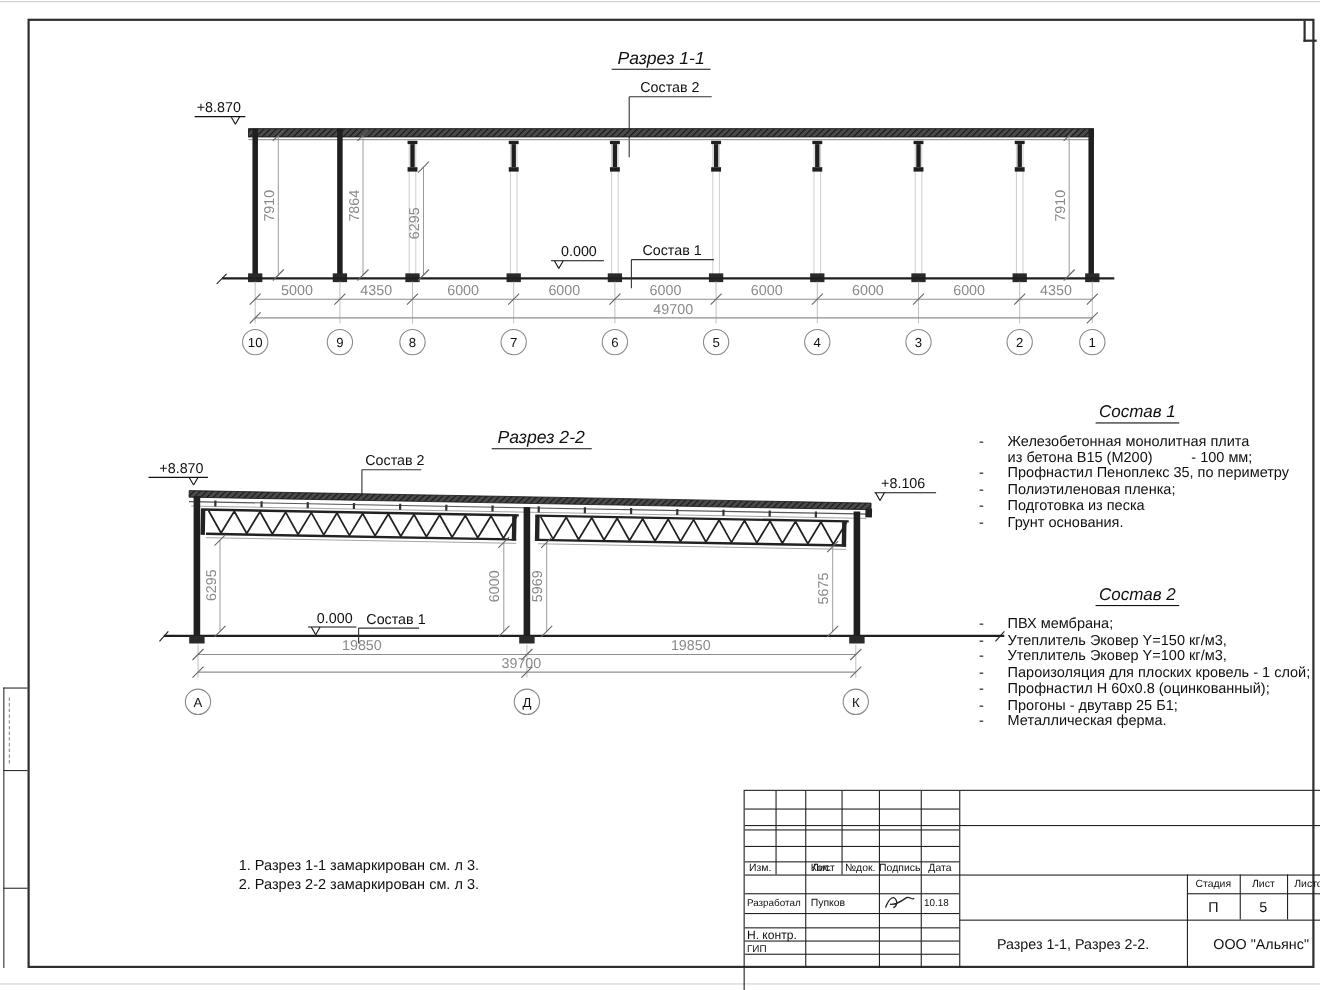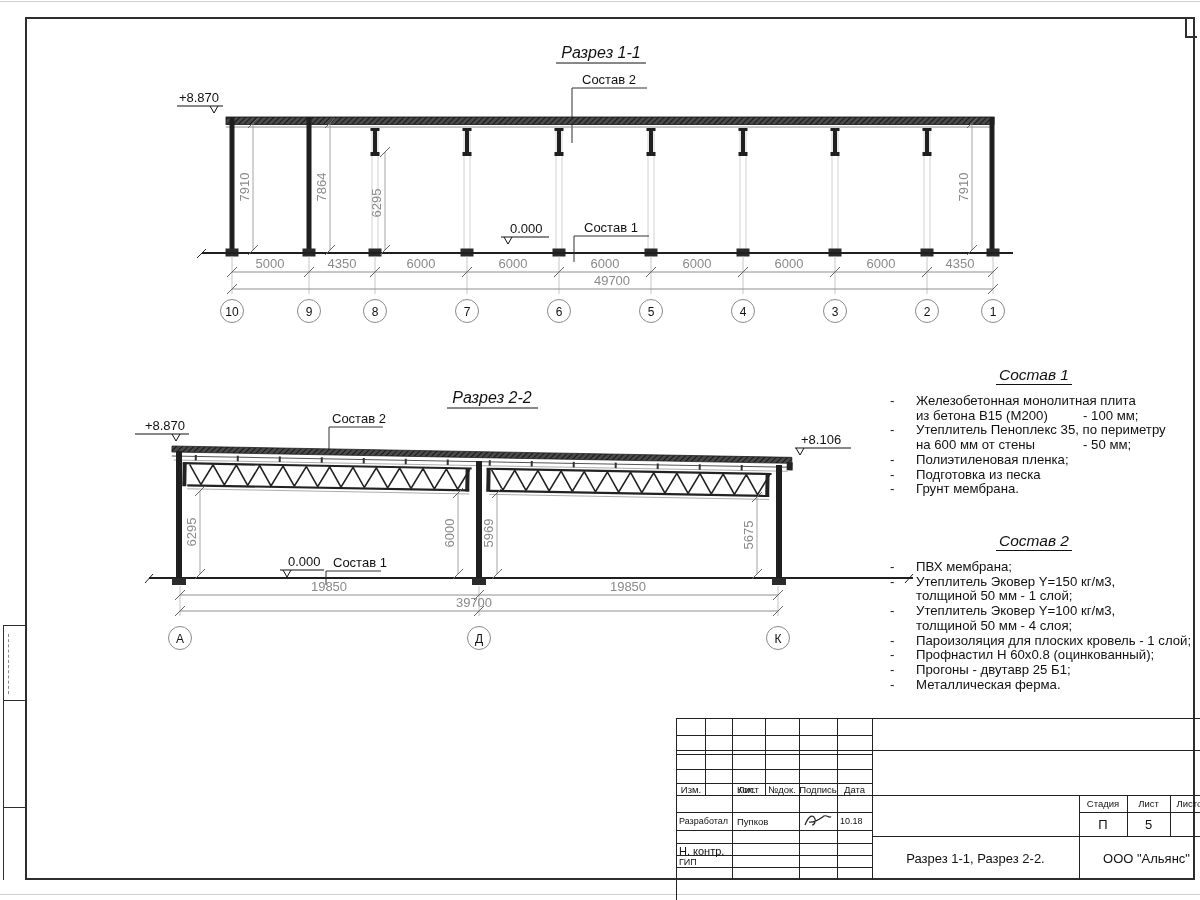--- a/index.html
+++ b/index.html
@@ -415,40 +415,41 @@
         <text class="gb" x="479" y="642.5">Д</text>
     <circle cx="778" cy="638" r="11.5" fill="#fff" stroke="#8a8a8a"></circle>
         <text class="gb" x="778" y="642.5">К</text>
   </g>
 </svg>
 
 <div class="comp" style="left:875px;top:366px;">
   <div class="comp-title"><span>Состав 1</span></div>
   <div class="c-row"><span class="c-dash">-</span><span>Железобетонная  монолитная плита</span><span class="c-val"></span></div>
   <div class="c-row"><span class="c-dash"></span><span>из бетона В15 (М200)</span><span class="c-val">- 100 мм;</span></div>
-  <div class="c-row"><span class="c-dash">-</span><span>Утеплитель Пеноплекс 35, по периметру</span><span class="c-val"></span></div>
-  <div class="c-row"><span class="c-dash"></span><span>на 600 мм от стены</span><span class="c-val">- 50 мм;</span></div>
+  <div class="c-row"><span class="c-dash">-</span><span>Профнастил Пеноплекс 35, по периметру</span><span class="c-val"></span></div>
   <div class="c-row"><span class="c-dash">-</span><span>Полиэтиленовая пленка;</span><span class="c-val"></span></div>
   <div class="c-row"><span class="c-dash">-</span><span>Подготовка из песка</span><span class="c-val"></span></div>
-  <div class="c-row"><span class="c-dash">-</span><span>Грунт мембрана.</span><span class="c-val"></span></div>
+  <div class="c-row"><span class="c-dash">-</span><span>Грунт основания.</span><span class="c-val"></span></div>
 </div>
 
 <div class="comp" style="left:875px;top:532px;">
   <div class="comp-title"><span>Состав 2</span></div>
   <div class="c-row"><span class="c-dash">-</span><span>ПВХ мембрана;</span></div>
   <div class="c-row"><span class="c-dash">-</span><span>Утеплитель Эковер Y=150 кг/м3,</span></div>
-  <div class="c-row"><span class="c-dash"></span><span>толщиной 50 мм - 1 слой;</span></div>
   <div class="c-row"><span class="c-dash">-</span><span>Утеплитель Эковер Y=100 кг/м3,</span></div>
-  <div class="c-row"><span class="c-dash"></span><span>толщиной 50 мм - 4 слоя;</span></div>
   <div class="c-row"><span class="c-dash">-</span><span>Пароизоляция для плоских кровель - 1 слой;</span></div>
   <div class="c-row"><span class="c-dash">-</span><span>Профнастил Н 60х0.8 (оцинкованный);</span></div>
   <div class="c-row"><span class="c-dash">-</span><span>Прогоны - двутавр 25 Б1;</span></div>
   <div class="c-row"><span class="c-dash">-</span><span>Металлическая ферма.</span></div>
 </div>
 
+<div class="notes">
+  <div>1. Разрез 1-1 замаркирован см. л 3.</div>
+  <div>2. Разрез 2-2 замаркирован см. л 3.</div>
+</div>
 
 <div class="tb">
 
   <div class="hl" style="left:0;top:16px;width:195px;"></div>
   <div class="hl" style="left:0;top:31px;width:537px;"></div>
   <div class="hl" style="left:0;top:35px;width:195px;"></div>
   <div class="hl" style="left:0;top:50px;width:195px;"></div>
   <div class="hl" style="left:0;top:64px;width:195px;"></div>
   <div class="hl" style="left:0;top:76px;width:537px;"></div>
   <div class="hl" style="left:0;top:93px;width:195px;"></div>

